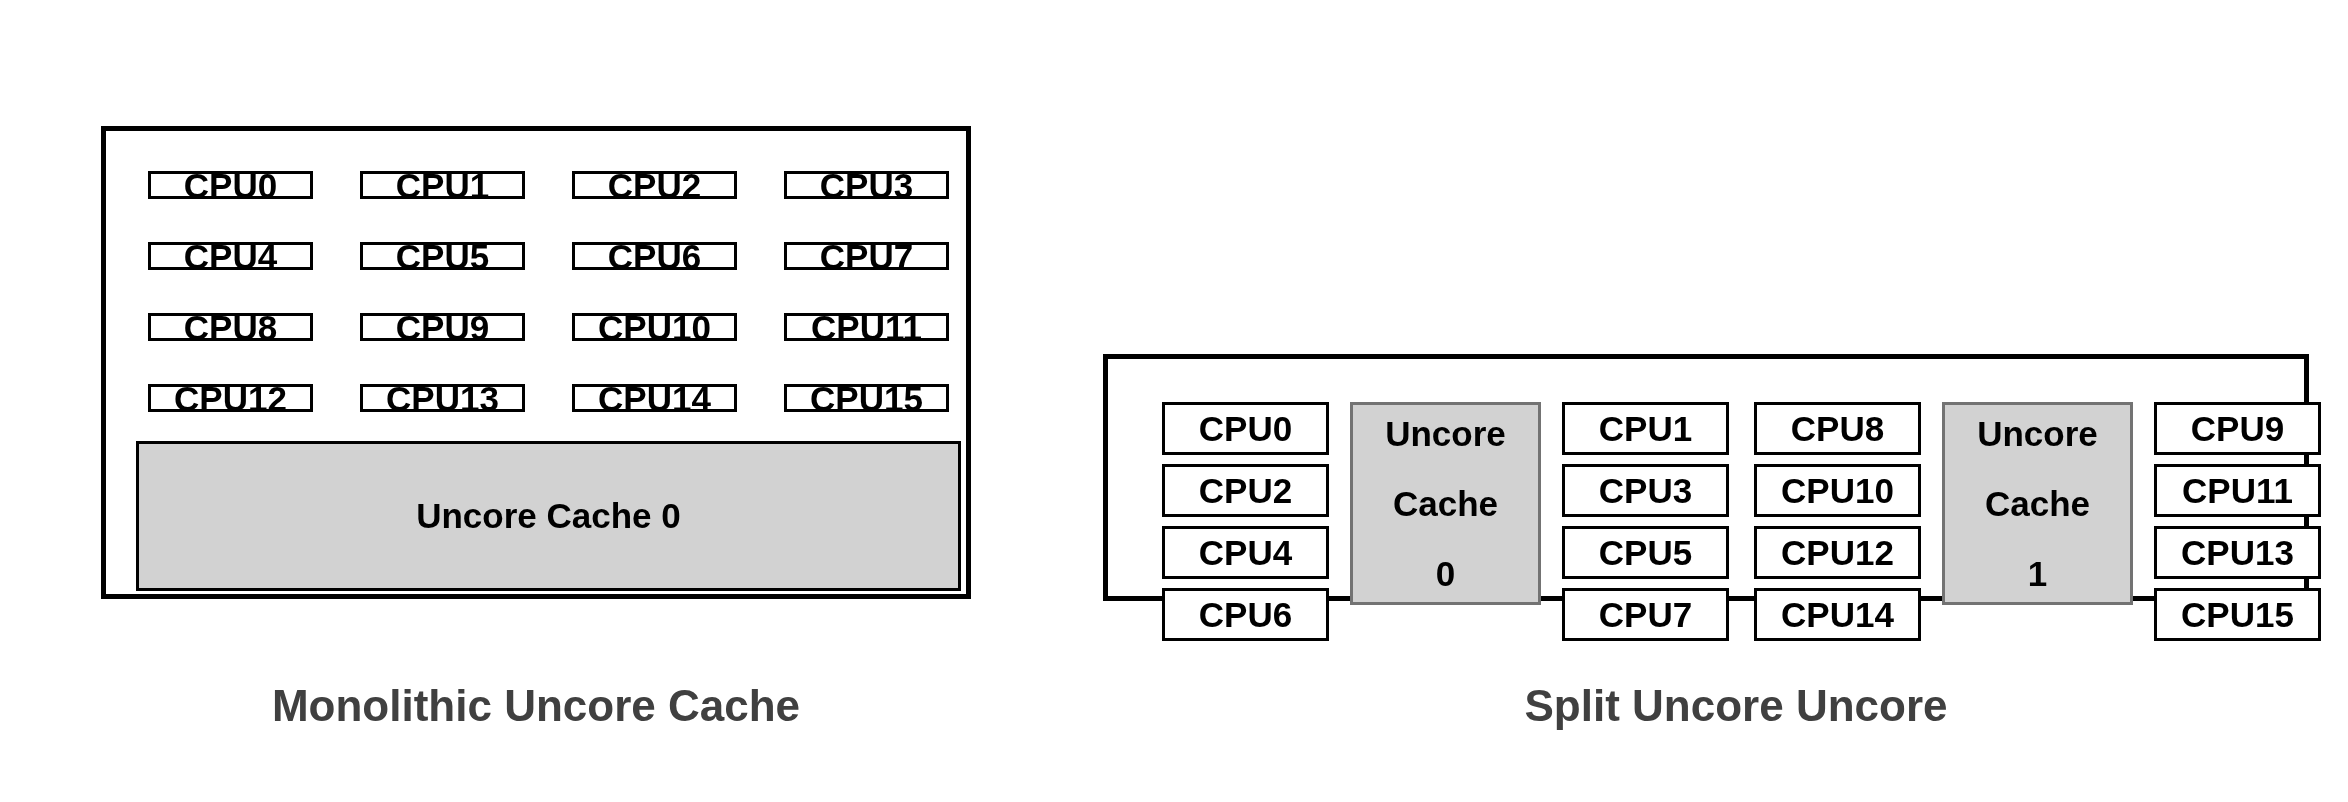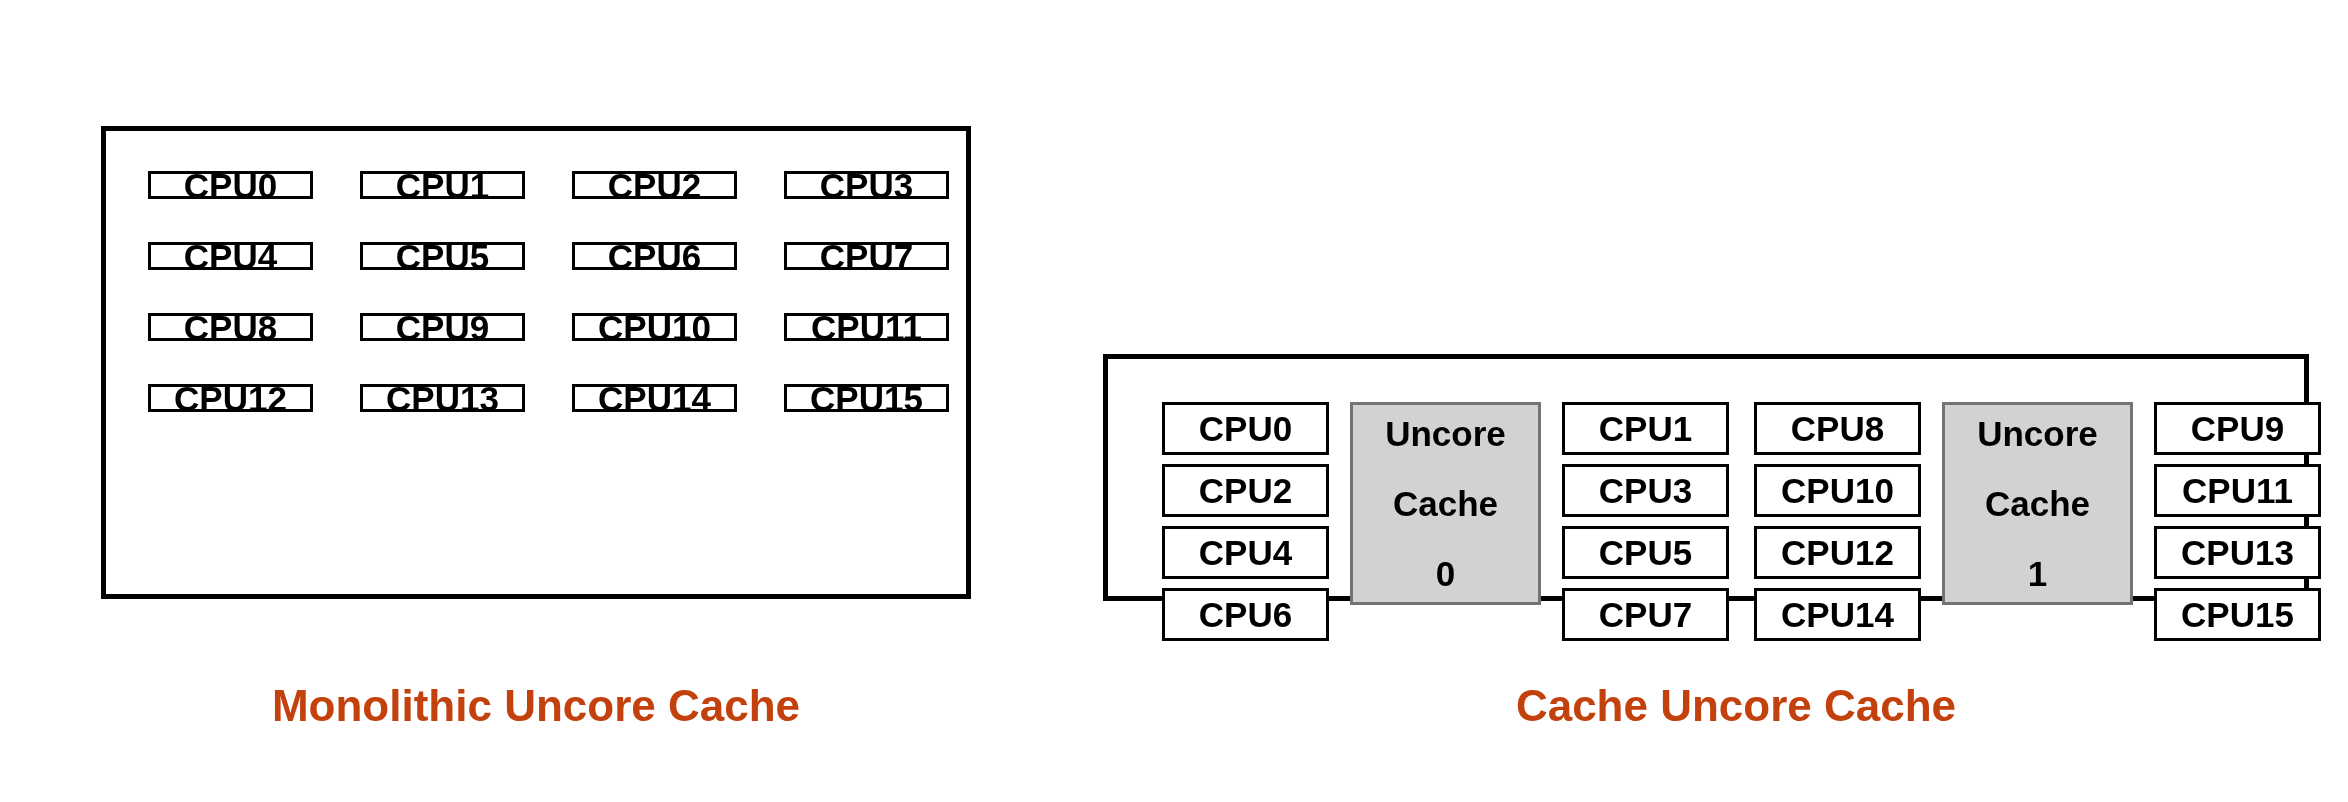--- a/index.html
+++ b/index.html
@@ -63,21 +63,21 @@
     font-weight: bold; font-size: 35px; line-height: 46px;
     text-align: center;
   }
   .cpu-stack.right-stack { margin-left: -3px; }
 
   
   .caption {
     position: absolute; top: 646px;
     text-align: center;
     font-weight: bold; font-size: 44px; line-height: 1.1;
-    color: #c2410c;
+    color: #404040;
   }
   .caption.mono { left: 65px; width: 870px; }
   .caption.split { left: 1097px; width: 1206px; }
 </style>
 </head>
 <body>
 
 <div class="abs mono-outer">
   <div class="mono-grid">
     <div class="cpu-box">CPU0</div>
@@ -90,20 +90,21 @@
     <div class="cpu-box">CPU7</div>
     <div class="cpu-box">CPU8</div>
     <div class="cpu-box">CPU9</div>
     <div class="cpu-box">CPU10</div>
     <div class="cpu-box">CPU11</div>
     <div class="cpu-box">CPU12</div>
     <div class="cpu-box">CPU13</div>
     <div class="cpu-box">CPU14</div>
     <div class="cpu-box">CPU15</div>
   </div>
+  <div class="mono-cache">Uncore Cache 0</div>
 </div>
 
 <div class="abs split-outer">
 
   <div class="split-group g0">
     <div class="cpu-stack">
       <div class="cpu-cell">CPU0</div>
       <div class="cpu-cell">CPU2</div>
       <div class="cpu-cell">CPU4</div>
       <div class="cpu-cell">CPU6</div>
@@ -137,13 +138,13 @@
       <div class="cpu-cell">CPU9</div>
       <div class="cpu-cell">CPU11</div>
       <div class="cpu-cell">CPU13</div>
       <div class="cpu-cell">CPU15</div>
     </div>
   </div>
 
 </div>
 
 <div class="caption mono">Monolithic Uncore Cache</div>
-<div class="caption split">Cache Uncore Cache</div>
+<div class="caption split">Split Uncore Uncore</div>
 
 </body></html>

